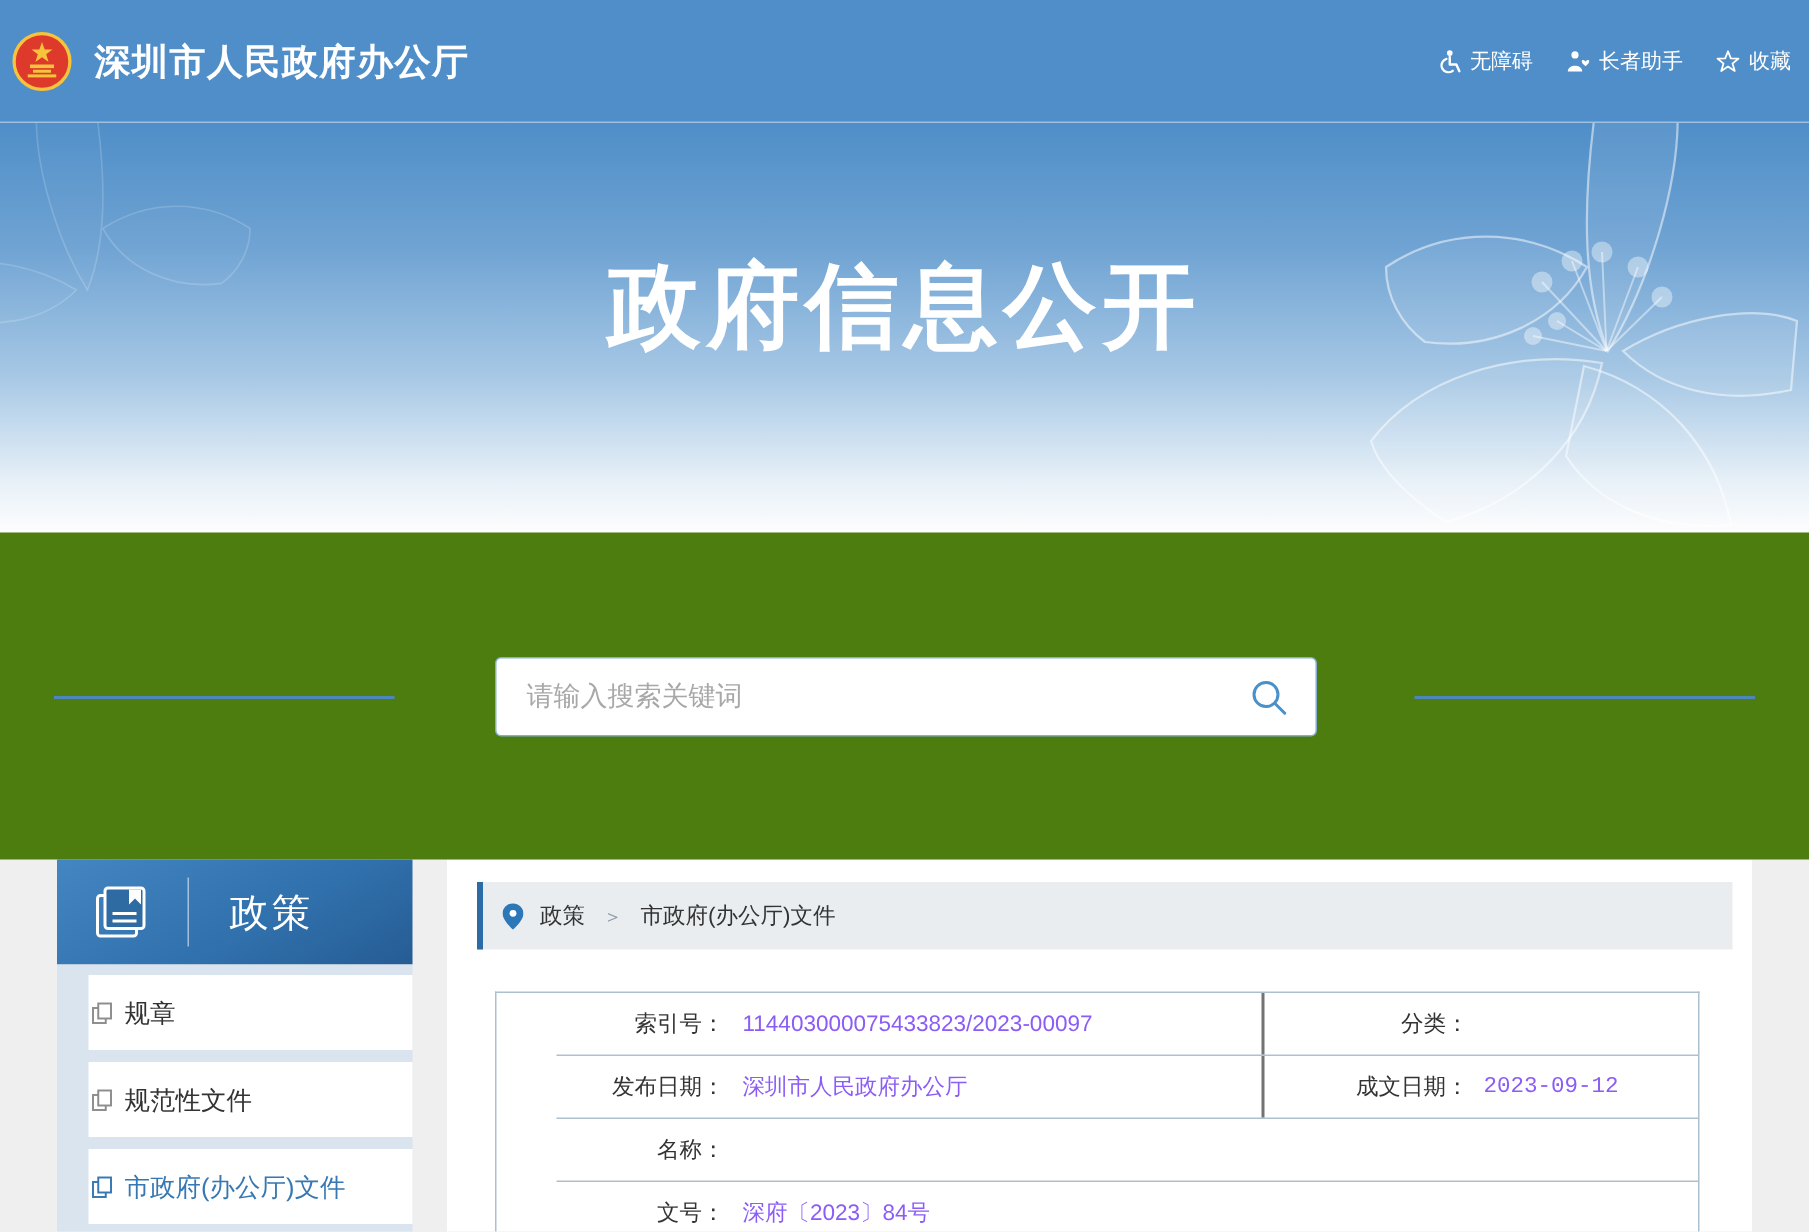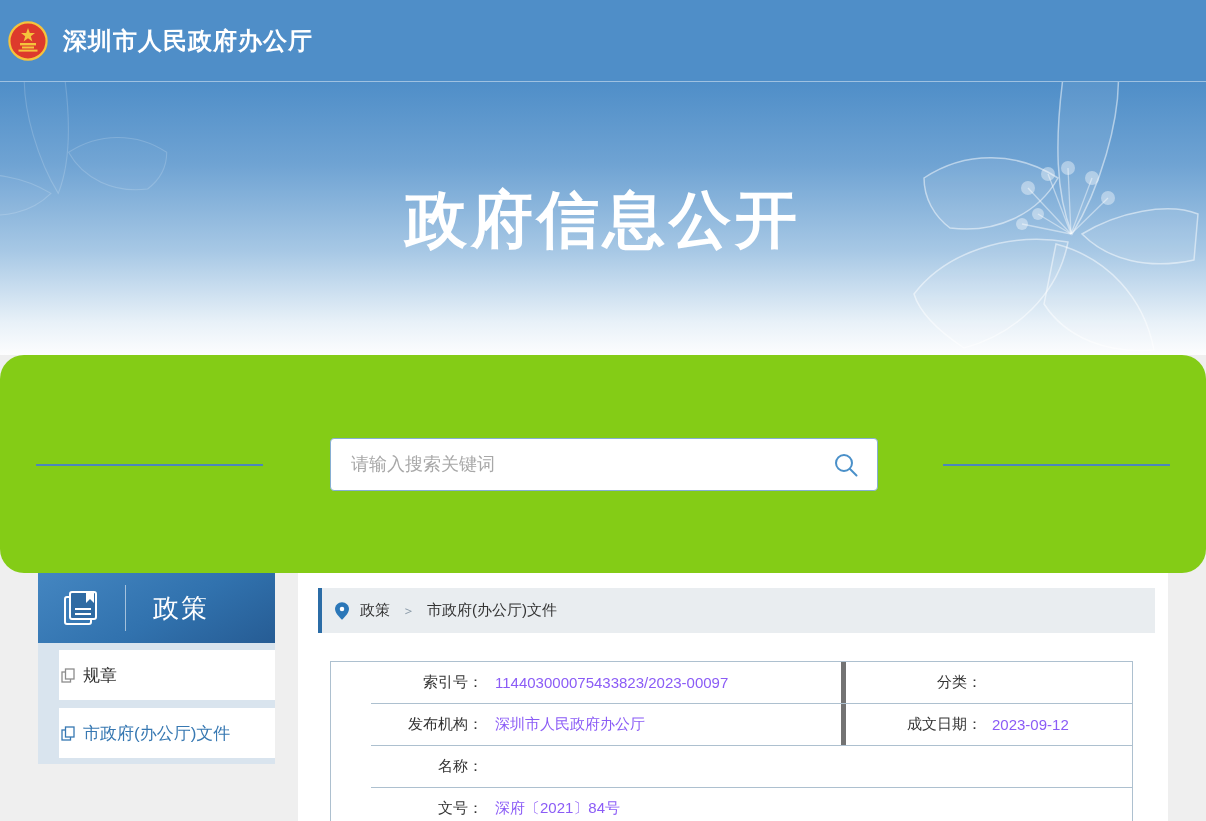--- a/index.html
+++ b/index.html
@@ -19,26 +19,26 @@
   .top-links{margin-left:auto;margin-right:12px;display:flex;align-items:center;gap:22px;}
   .top-link{display:flex;align-items:center;gap:6px;color:#fff;font-size:14px;text-decoration:none;cursor:pointer;}
   .top-link svg{display:block;}
   
   .banner{
     height:273px;position:relative;overflow:hidden;
     background:linear-gradient(180deg,#4f8ec8 0%,#6fa3d3 30%,#a7c8e5 62%,#e8f1f8 88%,#fdfdfe 100%);
   }
   .banner-title{
     text-align:center;color:#fff;font-size:62px;font-weight:bold;
-    letter-spacing:4px;margin:16px;padding-top:80px;position:relative;z-index:2;
+    letter-spacing:4px;margin:0;padding-top:80px;position:relative;z-index:2;
   }
   .flower{position:absolute;top:0;right:0;z-index:1;}
   .flower-left{position:absolute;top:0;left:-40px;z-index:1;transform:scaleX(-1);opacity:.35;}
   
-  .search-section{height:218px;background:#84cc16;position:relative;border-radius:24px;}
+  .search-section{height:218px;background:#4d7c0f;position:relative;}
   .deco-line{position:absolute;top:109px;height:2px;width:227px;background:#4c86bb;}
   .deco-line.left{left:36px;}
   .deco-line.right{left:943px;}
   .search-box{
     position:absolute;left:330px;top:83px;width:548px;height:53px;
     background:#fff;border:1px solid #86aed2;border-radius:4px;
     box-sizing:border-box;display:flex;align-items:center;
   }
   .search-box input{
     flex:1;border:none;outline:none;font-size:18px;color:#333;
@@ -80,39 +80,63 @@
   
   .doc-table{
     margin:28px 22px 0 12px;border:1px solid #adc0cf;border-bottom:none;
     font-size:15px;
     padding-left:40px;
   }
   .t-row{display:flex;border-bottom:1px solid #adc0cf;height:41px;}
   .t-row.partial{height:10px;border-bottom:none;}
   .t-cell{display:flex;align-items:center;box-sizing:border-box;}
   .t-cell.c-left{width:470px;flex:0 0 auto;}
-  .t-cell.c-right{flex:1;border-left:5px solid #737373;}
+  .t-cell.c-right{flex:1;border-left:2px solid #737373;font-family:Liberation Mono, monospace;}
   .t-cell.c-full{width:100%;}
   .lbl{display:inline-block;width:112px;text-align:right;flex:0 0 auto;margin-right:12px;color:#333;}
   .c-right .lbl{width:136px;margin-right:10px;}
   .val{color:#8b5cf6;}
   .val b{font-weight:bold;}
 </style>
 </head>
 <body>
 
 <div class="topbar">
   <svg class="emblem" viewBox="0 0 40 40">
     <circle cx="20" cy="20" r="18.6" fill="#dd3a2c" stroke="#f5c33c" stroke-width="2.2"></circle>
     <path d="M20,7 L21.8,12 L27,12 L22.8,15.2 L24.4,20.4 L20,17.2 L15.6,20.4 L17.2,15.2 L13,12 L18.2,12 Z" fill="#f5c33c"></path>
     <rect x="12" y="22" width="16" height="2.4" fill="#f5c33c"></rect>
     <rect x="14" y="25.5" width="12" height="2" fill="#f5c33c"></rect>
     <rect x="10.5" y="28.6" width="19" height="2" fill="#f5c33c"></rect>
   </svg>
   <div class="site-title">深圳市人民政府办公厅</div>
+  <div class="top-links">
+    <a class="top-link">
+      <svg width="16" height="16" viewBox="0 0 16 16">
+        <circle cx="8.5" cy="2.4" r="1.9" fill="#fff"></circle>
+        <path d="M8.5,5 v5 h4.4 l2,4.5" stroke="#fff" stroke-width="1.6" fill="none" stroke-linecap="round" stroke-linejoin="round"></path>
+        <path d="M10.5,14.2 a4.6,4.6 0 1 1 -4.2,-8" stroke="#fff" stroke-width="1.5" fill="none" stroke-linecap="round"></path>
+      </svg>
+      <span>无障碍</span>
+    </a>
+    <a class="top-link">
+      <svg width="16" height="16" viewBox="0 0 16 16">
+        <circle cx="6" cy="3.6" r="2.4" fill="#fff"></circle>
+        <path d="M1.2,14.6 C1.2,9.6 10.8,9.6 10.8,14.6 Z" fill="#fff"></path>
+        <path d="M10.6,7.2 a1.6,1.6 0 0 1 2.4,1 a1.6,1.6 0 0 1 2.4,-1 q0.6,1.9 -2.4,3.9 q-3,-2 -2.4,-3.9" fill="#fff"></path>
+      </svg>
+      <span>长者助手</span>
+    </a>
+    <a class="top-link">
+      <svg width="16" height="16" viewBox="0 0 16 16">
+        <path d="M8,1.2 L9.9,5.9 L15,6.1 L11,9.3 L12.5,14.3 L8,11.3 L3.5,14.3 L5,9.3 L1,6.1 L6.1,5.9 Z" fill="none" stroke="#fff" stroke-width="1.2" stroke-linejoin="round"></path>
+      </svg>
+      <span>收藏</span>
+    </a>
+  </div>
 </div>
 
 <div class="banner">
   <svg class="flower" width="300" height="273" viewBox="0 0 300 273">
     <g stroke="rgba(255,255,255,0.5)" stroke-width="1.5" fill="rgba(255,255,255,0.07)">
       <path d="M158,-12 C148,60 150,112 166,152 C192,110 216,38 212,-16 Z"></path>
       <path d="M18,96 C60,68 112,70 152,96 C132,132 90,152 44,146 C28,134 18,116 18,96 Z"></path>
       <path d="M8,212 C40,170 102,150 162,160 C152,212 110,252 58,266 C34,250 14,232 8,212 Z"></path>
       <path d="M150,162 C202,176 238,216 248,268 C202,272 160,256 138,222 Z"></path>
       <path d="M292,132 C262,120 212,130 176,152 C202,178 242,188 288,178 Z"></path>
@@ -176,20 +200,29 @@
     </div>
     <div class="sidebar-list">
       <div class="side-item">
         <span class="doc-ic">
           <svg width="14" height="15" viewBox="0 0 14 15">
               <rect x="1" y="4" width="8.5" height="10" fill="#fff" stroke="currentColor" stroke-width="1.3"></rect>
               <rect x="4.5" y="1" width="8.5" height="10" fill="#fff" stroke="currentColor" stroke-width="1.3"></rect>
             </svg>
         </span>
         <span>规章</span>
+      </div>
+      <div class="side-item">
+        <span class="doc-ic">
+          <svg width="14" height="15" viewBox="0 0 14 15">
+              <rect x="1" y="4" width="8.5" height="10" fill="#fff" stroke="currentColor" stroke-width="1.3"></rect>
+              <rect x="4.5" y="1" width="8.5" height="10" fill="#fff" stroke="currentColor" stroke-width="1.3"></rect>
+            </svg>
+        </span>
+        <span>规范性文件</span>
       </div>
       <div class="side-item active">
         <span class="doc-ic">
           <svg width="14" height="15" viewBox="0 0 14 15">
               <rect x="1" y="4" width="8.5" height="10" fill="#fff" stroke="currentColor" stroke-width="1.3"></rect>
               <rect x="4.5" y="1" width="8.5" height="10" fill="#fff" stroke="currentColor" stroke-width="1.3"></rect>
             </svg>
         </span>
         <span>市政府(办公厅)文件</span>
       </div>
@@ -215,37 +248,37 @@
           <span class="lbl">索引号：</span>
           <span class="val">114403000075433823/2023-00097</span>
         </div>
         <div class="t-cell c-right">
           <span class="lbl">分类：</span>
           <span class="val"></span>
         </div>
       </div>
       <div class="t-row">
         <div class="t-cell c-left">
-          <span class="lbl">发布机构：</span>
+          <span class="lbl">发布日期：</span>
           <span class="val">深圳市人民政府办公厅</span>
         </div>
         <div class="t-cell c-right">
           <span class="lbl">成文日期：</span>
           <span class="val">2023-09-12</span>
         </div>
       </div>
       <div class="t-row">
         <div class="t-cell c-full">
           <span class="lbl">名称：</span>
         </div>
       </div>
       <div class="t-row">
         <div class="t-cell c-left">
           <span class="lbl">文号：</span>
-          <span class="val">深府〔2021〕84号</span>
+          <span class="val">深府〔2023〕84号</span>
         </div>
       </div>
       <div class="t-row partial">
         <div class="t-cell c-left"></div>
         <div class="t-cell c-right"></div>
       </div>
     </div>
   </div>
 </div>
 

